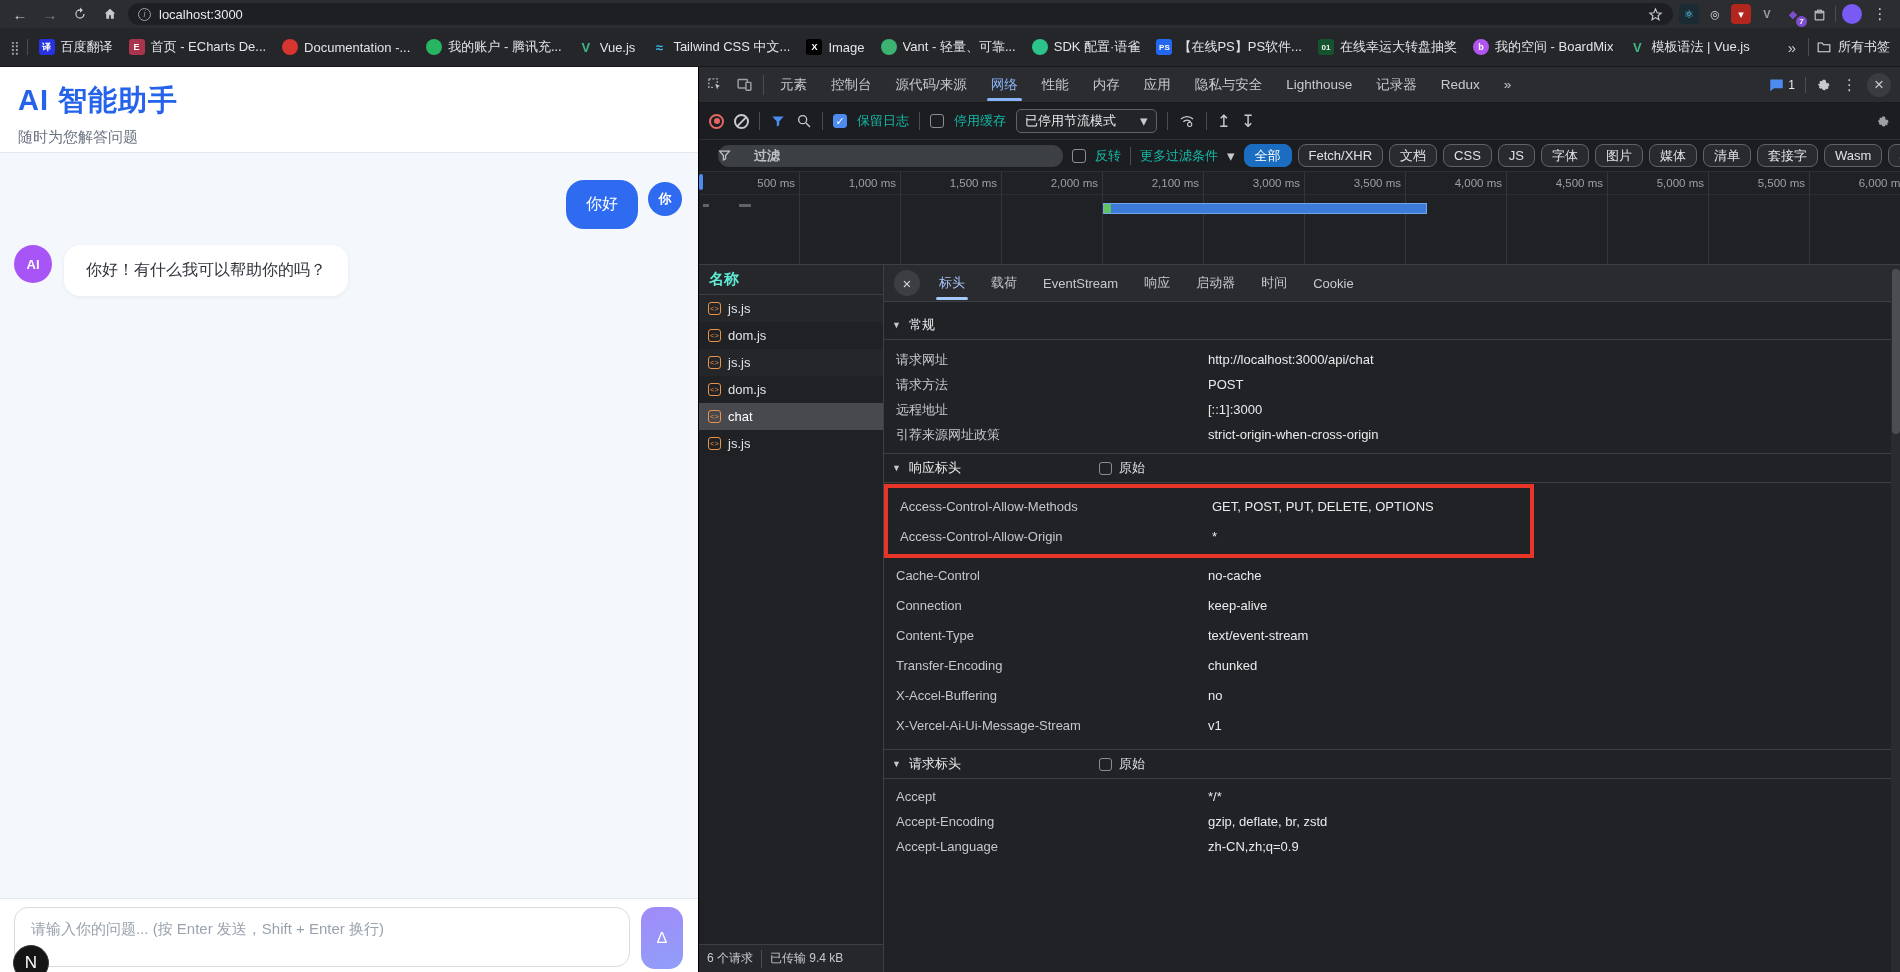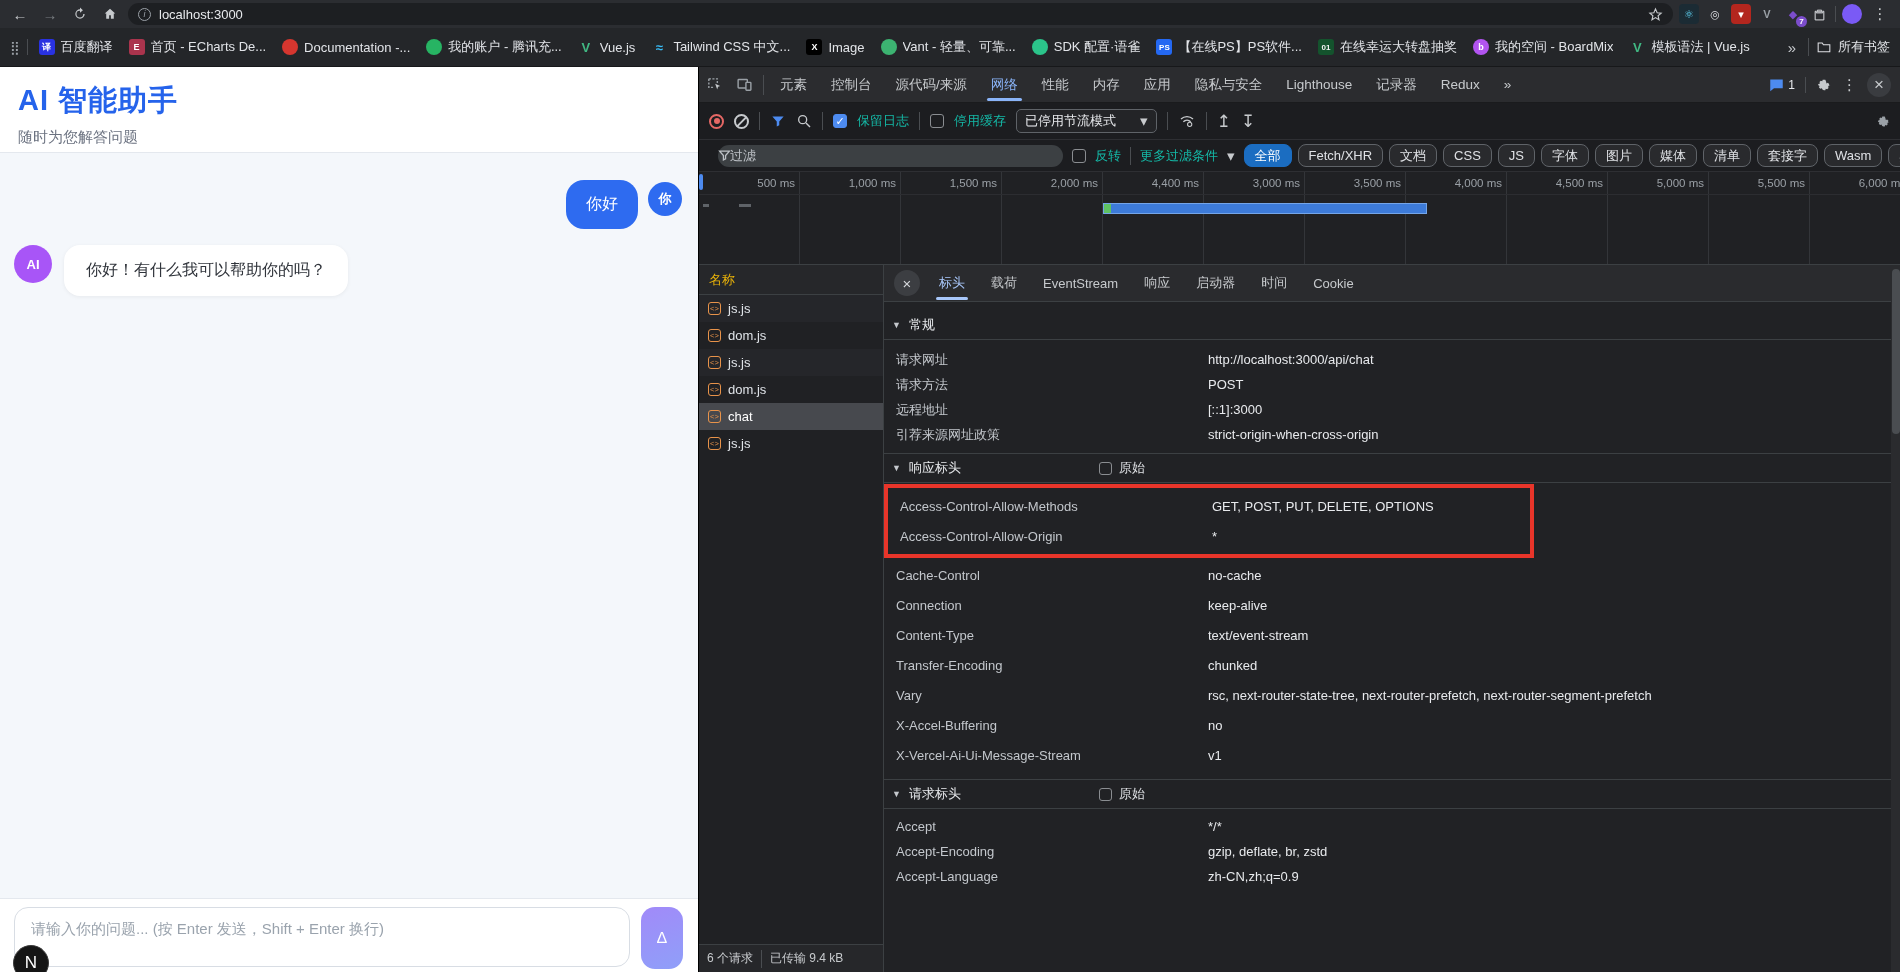--- a/index.html
+++ b/index.html
@@ -103,22 +103,22 @@
   .cb.checked { background:#4d8bf0; border-color:#4d8bf0; color:#fff; font-size:11px;
     display:flex; align-items:center; justify-content:center; line-height:1; }
   .tb-label { color:#14b8a6; font-size:13px; white-space:nowrap; }
   .throttle { display:flex; align-items:center; gap:24px; border:1px solid #5f6368; border-radius:5px;
     height:24px; padding:0 8px; color:#e8eaed; background:#232427; font-size:13px; white-space:nowrap; }
   .tb-arrow { color:#c7cacd; font-size:15px; }
 
   .filter-row { position:absolute; left:0; top:73px; width:1202px; height:32px; background:#1c1d20;
     display:flex; align-items:center; gap:9px; padding:0 10px; border-bottom:1px solid #2e2f33; overflow:hidden; }
   .filter-box { width:345px; height:22px; background:#3c4043; border:none; border-radius:11px;
-    color:#22c55e; font-size:13px; padding:0 10px 0 12px; outline:none; flex:0 0 auto;
-    font-family:"Liberation Sans",sans-serif; }
+    color:#22c55e; font-size:13px; padding:0 10px 0 36px; outline:none; flex:0 0 auto;
+    font-family:"Liberation Sans",sans-serif;font-weight:bold; }
   .filter-box::placeholder { color:#bdc1c6; }
   .funnel-wrap { position:relative; width:0; }
   .funnel-in { position:absolute; left:9px; top:-7px; }
   .pill { height:23px; border:1px solid #5f6368; border-radius:8px; background:#292a2d;
     color:#dfe1e5; display:flex; align-items:center; padding:0 10px; font-size:13px;
     white-space:nowrap; flex:0 0 auto; }
   .pill.active { background:#1b6dc1; border-color:#1b6dc1; color:#ffffff; }
 
   .timeline { position:absolute; left:0; top:105px; width:1202px; height:93px; background:#202124;
     border-bottom:1px solid #3c4043; overflow:hidden; }
@@ -127,22 +127,22 @@
   .tl-tick { position:absolute; right:4px; top:5px; color:#9aa0a6; font-size:11.5px; white-space:nowrap; }
   .tl-strip { position:absolute; left:0; top:22px; width:1202px; height:1px; background:#2c2d31; }
   .tl-handle { position:absolute; left:0; top:2px; width:4px; height:16px; background:#4d8bf0; border-radius:2px; }
   .tl-bar { position:absolute; left:404px; top:31px; width:324px; height:11px; background:#3d7bd9;
     border:1px solid #74a5e8; }
   .tl-bar::before { content:""; position:absolute; left:0; top:0; width:7px; height:9px; background:#5fc263; }
   .tl-dash { position:absolute; background:#5f6368; height:3px; top:32px; }
 
   .net-main { position:absolute; left:0; top:198px; width:1202px; height:707px; display:flex; }
   .req-col { width:185px; height:707px; border-right:1px solid #3c4043; position:relative; background:#202124; }
-  .req-head { height:30px; display:flex; align-items:center; padding:0 10px; color:#eab308;
-    background:#26272a; border-bottom:1px solid #3c4043; font-size:13px; }
+  .req-head { height:30px; display:flex; align-items:center; padding:0 10px; color:#5eead4;
+    background:#26272a; border-bottom:1px solid #3c4043; font-size:15px;font-weight:bold; }
   .req-row { height:27px; display:flex; align-items:center; gap:7px; padding:0 9px;
     color:#dfe3e8; font-size:13px; }
   .req-row:nth-child(odd) { background:#25262a; }
   .req-row.selected { background:#47494e; color:#ffffff; }
   .js-ic { width:13px; height:13px; border:1.5px solid #e8934a; border-radius:3px; color:#e8934a;
     font-size:7.5px; display:flex; align-items:center; justify-content:center; letter-spacing:0; flex:0 0 auto; }
   .req-status { position:absolute; left:0; bottom:0; width:184px; height:28px; background:#26272a;
     border-top:1px solid #3c4043; display:flex; align-items:center; gap:8px; padding:0 8px;
     color:#c7cacd; font-size:12px; white-space:nowrap; overflow:hidden; }
 
@@ -441,21 +441,21 @@
           <div class="tl-col">
             <span class="tl-tick">1,000 ms</span>
           </div>
           <div class="tl-col">
             <span class="tl-tick">1,500 ms</span>
           </div>
           <div class="tl-col">
             <span class="tl-tick">2,000 ms</span>
           </div>
           <div class="tl-col">
-            <span class="tl-tick">4,400 ms</span>
+            <span class="tl-tick">2,100 ms</span>
           </div>
           <div class="tl-col">
             <span class="tl-tick">3,000 ms</span>
           </div>
           <div class="tl-col">
             <span class="tl-tick">3,500 ms</span>
           </div>
           <div class="tl-col">
             <span class="tl-tick">4,000 ms</span>
           </div>
@@ -603,26 +603,20 @@
                 <span>text/event-stream</span>
               </span>
             </div>
             <div class="hrow r-row">
               <span class="hname">Transfer-Encoding</span>
               <span class="hval" style="display: flex; align-items: center;">
                 <span>chunked</span>
               </span>
             </div>
             <div class="hrow r-row">
-              <span class="hname">Vary</span>
-              <span class="hval" style="display: flex; align-items: center;">
-                <span>rsc, next-router-state-tree, next-router-prefetch, next-router-segment-prefetch</span>
-              </span>
-            </div>
-            <div class="hrow r-row">
               <span class="hname">X-Accel-Buffering</span>
               <span class="hval" style="display: flex; align-items: center; text-align: center;">
                 <span>no</span>
               </span>
             </div>
             <div class="hrow r-row">
               <span class="hname">X-Vercel-Ai-Ui-Message-Stream</span>
               <span class="hval" style="display: flex; align-items: center;">
                 <span>v1</span>
               </span>

